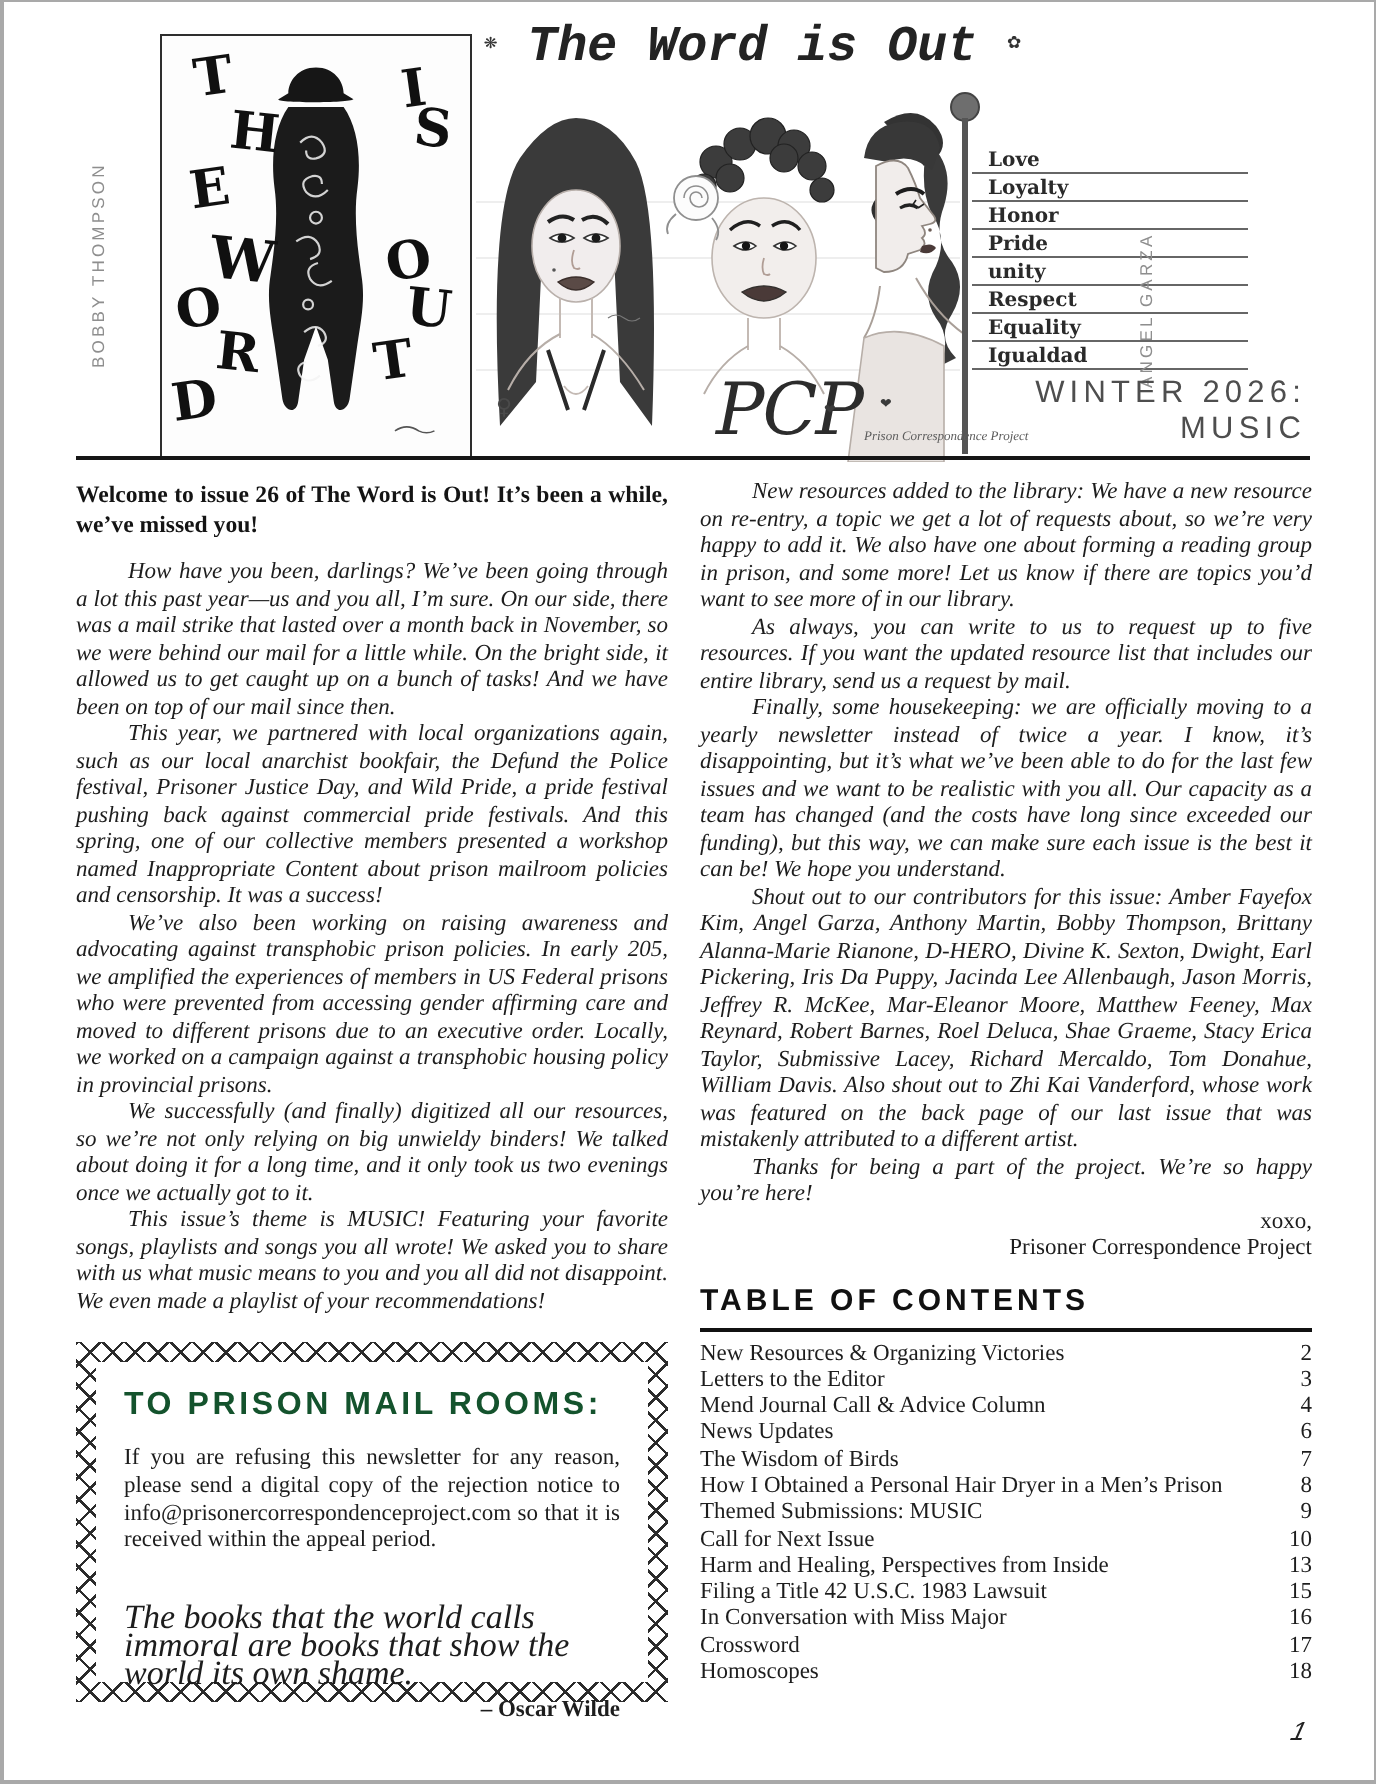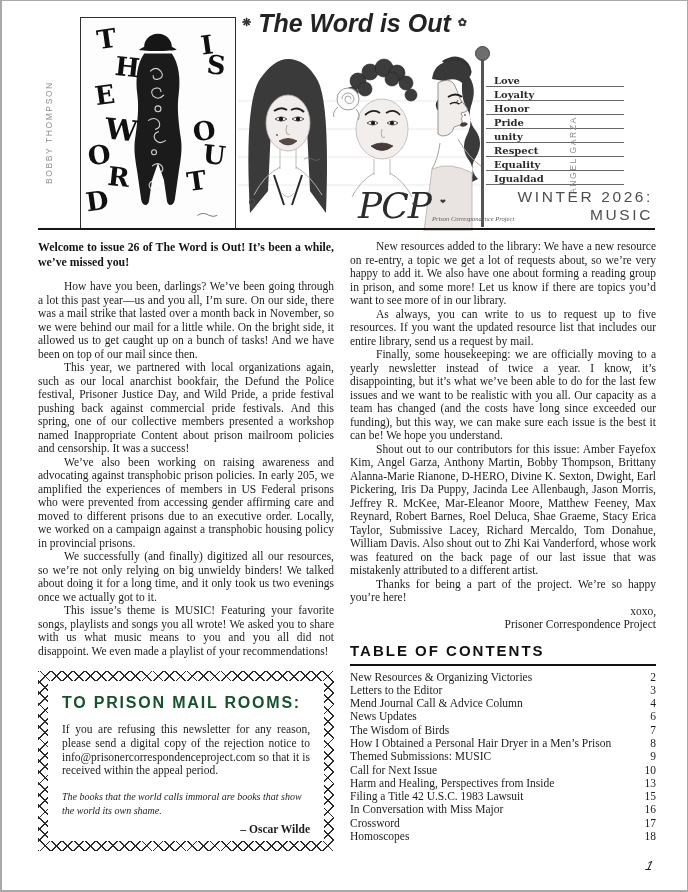--- a/index.html
+++ b/index.html
@@ -32,21 +32,21 @@
   .bl-left span:nth-child(5){left:7px;top:124px}
   .bl-left span:nth-child(6){left:27px;top:146px}
   .bl-left span:nth-child(7){left:5px;top:170px}
   .bl-right span:nth-child(1){left:120px;top:14px}
   .bl-right span:nth-child(2){left:126px;top:34px}
   .bl-right span:nth-child(3){left:112px;top:100px}
   .bl-right span:nth-child(4){left:122px;top:124px}
   .bl-right span:nth-child(5){left:106px;top:150px}
 
   .script-title { position:absolute; left:240px; top:8px; width:218px; text-align:left;
-                  font-family:Liberation Sans, sans-serif; font-style:italic; font-weight:bold;
+                  font-family:Liberation Mono, monospace; font-style:italic; font-weight:bold;
                   font-size:25px; color:#232323; white-space:nowrap; }
   .script-title .mark { font-size:11px; font-style:normal; vertical-align:6px; color:#333; }
 
   .women-art { position:absolute; left:232px; top:40px; width:250px; height:189px; }
 
   .staff-knob { position:absolute; left:473px; top:45px; width:15px; height:15px;
                 border-radius:50%; background:#6e6e6e; border:1px solid #444; }
   .staff-line { position:absolute; left:479px; top:58px; width:2.5px; height:168px; background:#555; }
 
   .banner { position:absolute; left:484px; top:72px; width:138px; }
@@ -70,35 +70,35 @@
 
   .masthead-rule { position:absolute; left:36px; top:227px; width:617px; height:1.8px; background:#161616; }
 
   
   .col { position:absolute; top:239px; }
   .col-left  { left:36px;  width:296px; }
   .col-right { left:348px; width:306px; }
 
   .intro { font-size:11.8px; line-height:14.5px; font-weight:bold; color:#141414;
            margin-bottom:11px; text-align:justify; }
-  .para  { font-size:11.5px; line-height:13.5px; text-align:justify; text-indent:26px; color:#1d1d1d; }
+  .para  { font-size:11.5px; line-height:13.5px; text-align:justify; text-indent:26px; color:#1d1d1d;font-style:italic; }
 
   .signoff { font-size:11.5px; line-height:13.5px; text-align:right; color:#1d1d1d; }
 
   
   .mailroom { position:relative; margin-top:13px; height:180px; }
   .diamond-border { position:absolute; inset:0;
       background:
         repeating-linear-gradient(45deg,  #2b2b2b 0 1.3px, transparent 1.3px 8px),
         repeating-linear-gradient(135deg, #2b2b2b 0 1.3px, transparent 1.3px 8px); }
   .mailroom-inner { position:absolute; inset:10px; background:#fff; padding:11px 14px 6px; }
   .mailroom-title { font-family:"Liberation Sans",sans-serif; font-weight:bold; font-size:16px;
                     letter-spacing:1.8px; color:#14532d; margin:2px 0 11px; white-space:nowrap; }
   .mailroom-body  { font-size:11.5px; line-height:13.8px; text-align:justify; color:#1d1d1d; }
-  .mailroom-quote { font-size:10px; line-height:13.8px; font-style:italic; margin-top:12px; color:#1d1d1d; }
+  .mailroom-quote { font-size:17px; line-height:13.8px; font-style:italic; margin-top:24px; color:#1d1d1d; }
   .attrib { text-align:right; font-weight:bold; font-size:11.5px; margin-top:5px; color:#1d1d1d; }
 
   
   .toc { margin-top:10px; }
   .toc-title { font-family:"Liberation Sans",sans-serif; font-weight:bold; font-size:15px;
                letter-spacing:2px; color:#111; }
   .toc-rule { height:2px; background:#111; margin:5px 0 5px; }
   .toc-row { display:flex; font-size:11.5px; line-height:13.3px; color:#1d1d1d; }
   .toc-label { flex:1 1 auto; }
   .toc-page { flex:0 0 auto; padding-left:6px; }

